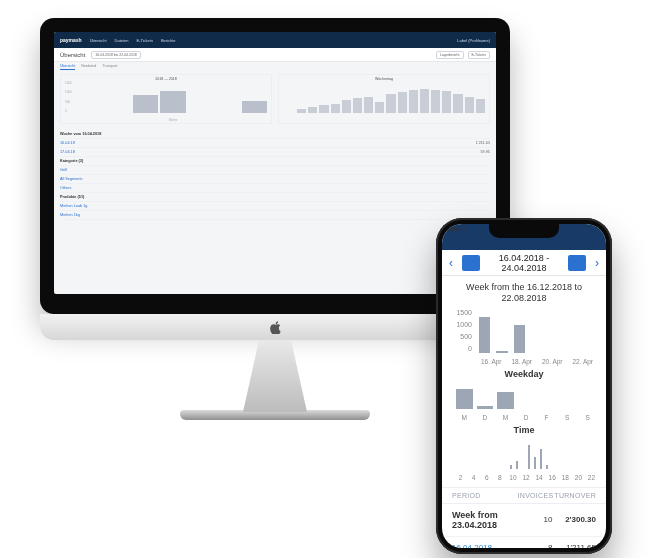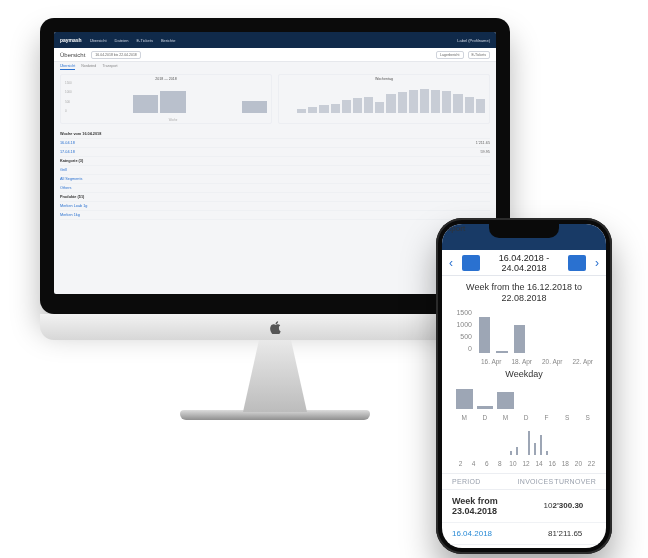--- a/index.html
+++ b/index.html
@@ -48,34 +48,34 @@
   .iph-screen { width:100%; height:100%; background:#fff; border-radius:20px; overflow:hidden; position:relative; font-size:8px; color:#333;}
   .notch { position:absolute; top:0; left:50%; transform:translateX(-50%); width:70px; height:14px; background:#0a0a0a; border-radius:0 0 10px 10px; z-index:5;}
   .ph-top { height:26px; background:#183a66; }
   .ph-bar { height:26px; background:#fff; display:flex; align-items:center; border-bottom:1px solid #e3e6ec;}
   .ph-bar .nav { width:18px; display:flex; justify-content:center; color:#2a71d0; font-size:12px;}
   .ph-bar .range { flex:1; text-align:center; font-size:9px; color:#222;}
   .ph-bar .cal { width:18px; height:16px; margin:0 2px; background:#2a71d0; border-radius:2px; }
   .ph-title { text-align:center; font-size:9px; padding:6px 10px 2px; line-height:1.25; color:#333;}
   .ph-chart, .ph-weekday, .ph-time { position:relative; margin:2px 8px 0; }
   .ph-chart { height:56px;} .ph-weekday{height:40px;} .ph-time{height:44px;}
-  .ph-sec-label{ text-align:center; font-size:9px; margin-top:4px; color:#333;}
+  .ph-sec-label{ text-align:center; font-size:9px; margin-top:4px; color:#333;font-weight:bold;}
   .yaxis { position:absolute; left:0; top:0; bottom:12px; width:22px; display:flex; flex-direction:column; justify-content:space-between; font-size:7px; color:#888; text-align:right;}
   .bars { position:absolute; left:26px; right:0; bottom:12px; top:0; display:flex; align-items:flex-end;}
   .bars i { flex:1; margin:0 3px; background:#9da6b5;}
   .xaxis { position:absolute; left:26px; right:0; bottom:0; display:flex; font-size:6.5px; color:#888;}
   .xaxis span { flex:1; text-align:center;}
   .ph-weekday .bars i, .ph-time .bars i { margin:0 2px;}
   .ph-weekday .bars, .ph-time .bars { left:4px;}
   .ph-weekday .xaxis, .ph-time .xaxis { left:4px;}
   .ph-table { margin:6px 0 0; font-size:8px;}
   .ph-thead { display:flex; padding:4px 10px; color:#9aa1ad; font-size:7px; letter-spacing:.3px; border-top:1px solid #eceef2; border-bottom:1px solid #eceef2;}
   .ph-thead .h1{flex:2;} .ph-thead .h2{flex:1; text-align:right;} .ph-thead .h3{flex:1.3; text-align:right;}
   .ph-tr { display:flex; padding:6px 10px; border-bottom:1px solid #f0f2f5; align-items:center;}
-  .ph-tr .t1{flex:2;} .ph-tr .t2{flex:1; text-align:right;} .ph-tr .t3{flex:1.3; }
+  .ph-tr .t1{flex:2;} .ph-tr .t2{flex:1; text-align:right;} .ph-tr .t3{flex:1.3; text-align:right;}
   .ph-tr.big .t1{ font-weight:700; font-size:9px; line-height:1.15;}
   .ph-tr.big .t3{ font-weight:700;}
   .ph-tr .link{ color:#2a8bd6;}
   .iph-shadow{ position:absolute; right:20px; bottom:-6px; width:210px; height:40px; background:radial-gradient(ellipse at center, rgba(0,0,0,.3), rgba(0,0,0,0) 70%); filter:blur(6px); z-index:-1;}
 </style>
 </head>
 <body>
 
 <div class="stage">
 
@@ -268,20 +268,21 @@
               <span>M</span>
               <span>D</span>
               <span>M</span>
               <span>D</span>
               <span>F</span>
               <span>S</span>
               <span>S</span>
             </div>
         </div>
 
+        <div class="ph-sec-label">Time</div>
         <div class="ph-time">
           <div class="bars" id="pc3">
               <i style="height: 0%;"></i>
               <i style="height: 0%;"></i>
               <i style="height: 0%;"></i>
               <i style="height: 0%;"></i>
               <i style="height: 0%;"></i>
               <i style="height: 0%;"></i>
               <i style="height: 0%;"></i>
               <i style="height: 0%;"></i>

